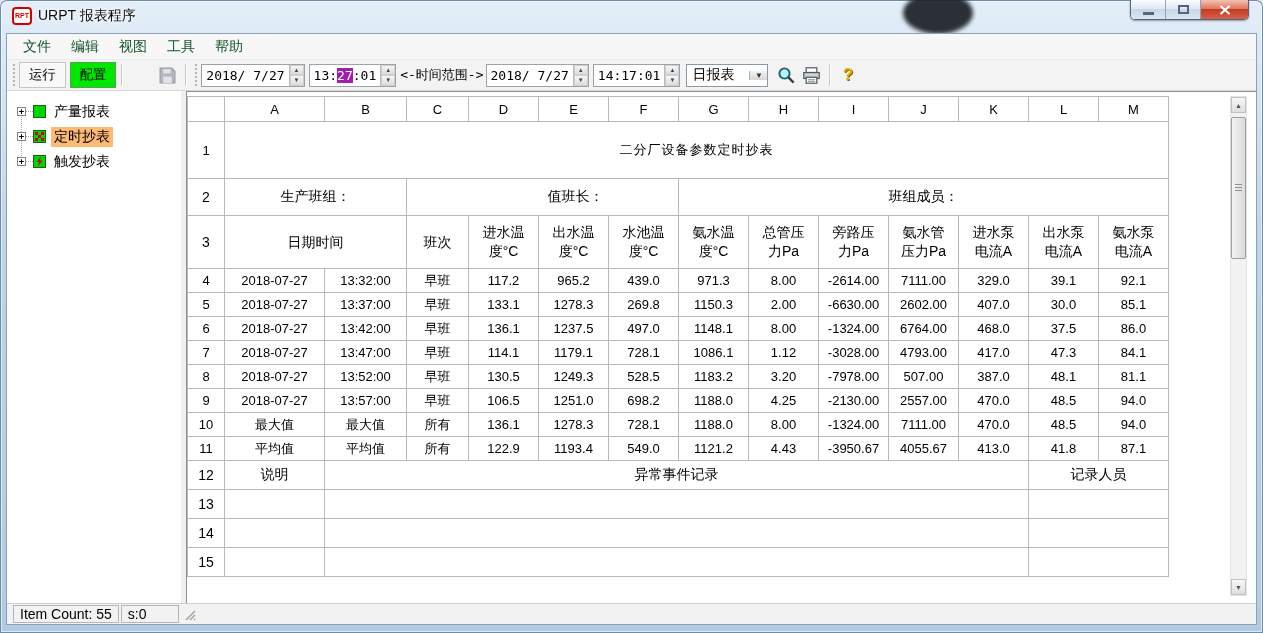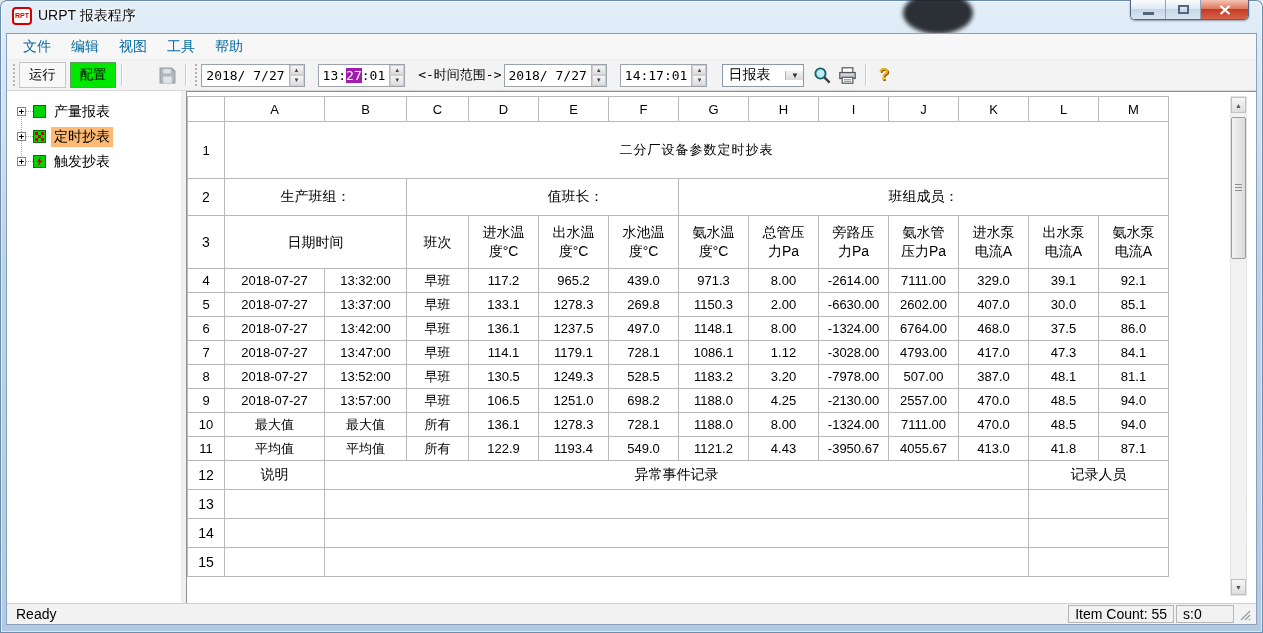--- a/index.html
+++ b/index.html
@@ -50,35 +50,35 @@
   .client {
     position:absolute; left:6px; right:6px; top:33px; bottom:8px;
     background:#f0f0f0; border:1px solid #8aa0ba;
     display:flex; flex-direction:column;
   }
   
   .menubar {
     height:26px; background:#f7f7f7; display:flex; align-items:center;
     padding-left:6px; font-size:14px; border-bottom:1px solid #ededed;
   }
-  .menu-item { padding:3px 10px; color:#0369a1; }
+  .menu-item { padding:3px 10px; color:#14532d; }
   
   .toolbar {
     height:31px; background:#f3f3f3; display:flex; align-items:center;
     border-bottom:1px solid #d8d8d8; font-size:14px; padding-left:2px;
   }
   .grip { height:22px; border-left:2px dotted #b3b3b3; margin:0 4px; }
   .tb-sep { width:1px; height:22px; background:#c9c9c9; margin:0 5px; box-shadow:1px 0 0 #fff; }
   .tb-btn { padding:3px 9px; border:1px solid #c6c6c6; background:#f8f8f8; }
   .tb-btn.config { background:#00e800; border-color:#55a055; margin-left:4px;font-family:Liberation Mono, monospace; }
   .icon-btn { width:25px; height:23px; display:flex; align-items:center; justify-content:center; }
   .icon-btn.disabled { opacity:.9; }
   .field {
     display:flex; align-items:stretch; height:23px; border:1px solid #9aa3ab;
-    background:#fff; margin-right:13px;
+    background:#fff; margin-right:4px;
   }
   .field .txt {
     font-family:"DejaVu Sans Mono", monospace; font-size:13px;
     display:flex; align-items:center; padding:0 4px; white-space:pre;
   }
   .sel { background:#a21caf; color:#fff; }
   .spinner { width:15px; display:flex; flex-direction:column; border-left:1px solid #b9b9b9; }
   .spin-btn {
     flex:1; display:flex; align-items:center; justify-content:center;
     font-size:6px; color:#444; background:linear-gradient(#f6f6f6,#dcdcdc);
@@ -528,21 +528,20 @@
         </table>
         <div class="vscroll">
           <div class="sb-btn sb-up">▲</div>
           <div class="sb-thumb"></div>
           <div class="sb-btn sb-down">▼</div>
         </div>
       </div>
     </div>
 
     <div class="statusbar">
-      <span class="status-left">Ready</span>
       <span class="status-panel">Item Count: 55</span>
       <span class="status-panel narrow">s:0</span>
       <svg class="resize-grip" viewBox="0 0 15 15">
         <g stroke="#9aa2a9" stroke-width="1.4">
           <line x1="13" y1="4" x2="4" y2="13"></line>
             <line x1="13" y1="8" x2="8" y2="13"></line>
             <line x1="13" y1="12" x2="12" y2="13"></line>
         </g>
       </svg>
     </div>

